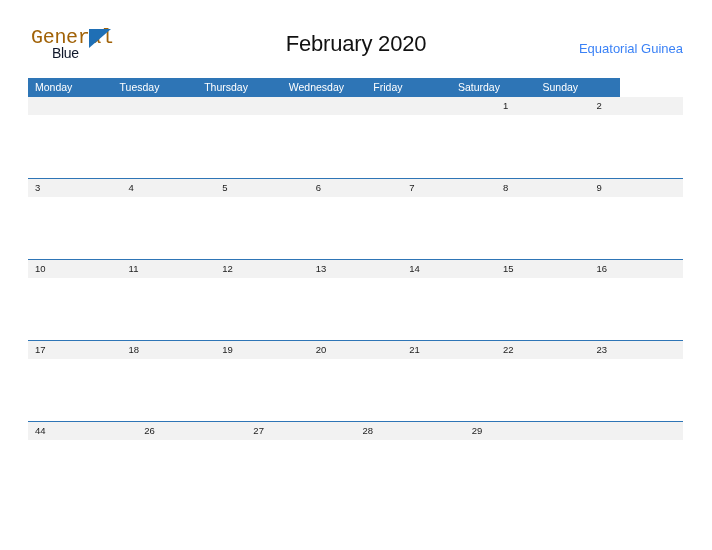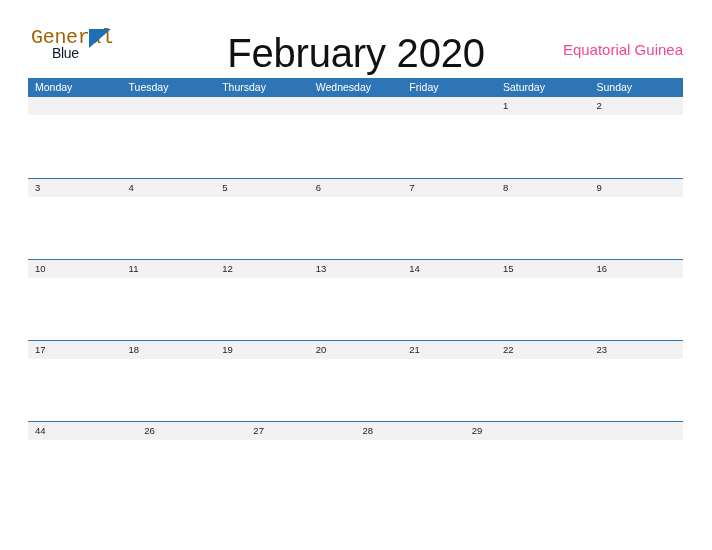--- a/index.html
+++ b/index.html
@@ -68,47 +68,47 @@
     border-left: 22px solid #1f6fb5;
     border-bottom: 19px solid transparent;
   }
 
   .cal-title {
     position: absolute;
     left: 0;
     top: 31px;
     width: 712px;
     text-align: center;
-    font-size: 40px;
+    font-size: 22px;
     color: #111111;
     font-family: "Liberation Sans", sans-serif;
     letter-spacing: -0.2px;
   }
 
   .country {
     position: absolute;
     right: 29px;
     top: 41px;
-    font-size: 15px;
-    color: #ec4899;
+    font-size: 13px;
+    color: #3b82f6;
     font-family: "Liberation Sans", sans-serif;
     text-align: center;
   }
 
   
   .calendar {
     position: absolute;
     left: 28px;
     top: 78px;
     width: 655px;
   }
 
   .weekday-row {
     display: flex;
-    width: 655px;
+    width: 592px;
     height: 19px;
     background: #2e75b6;
   }
   .weekday-cell {
     flex: 1 1 0;
     box-sizing: border-box;
     padding-left: 7px;
     color: #ffffff;
     font-size: 10.5px;
     line-height: 19px;

